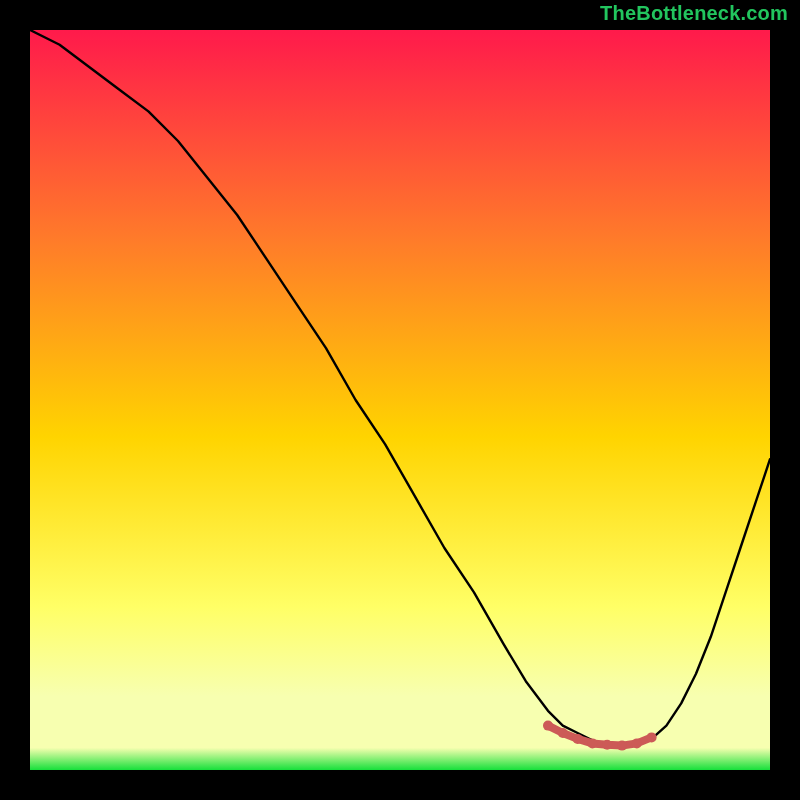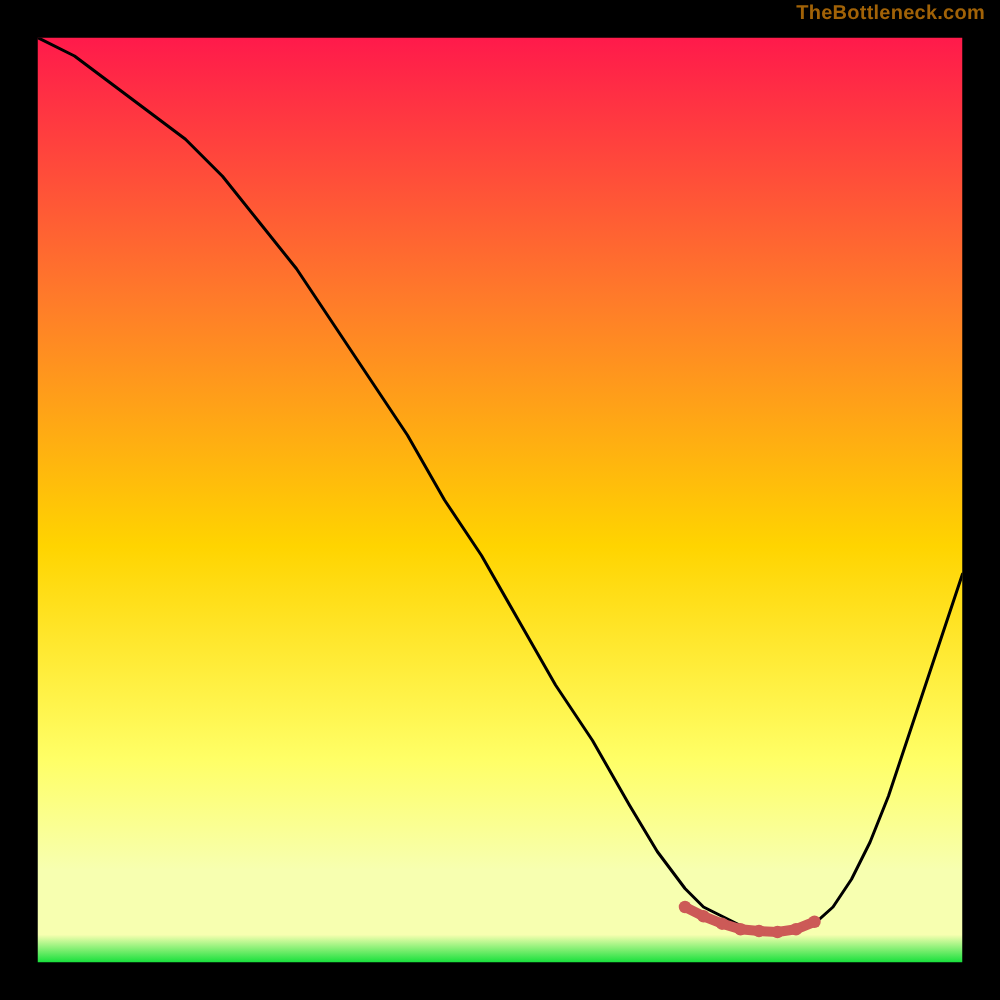--- a/index.html
+++ b/index.html
@@ -14,22 +14,22 @@
   .page {
     position: relative;
     width: 800px;
     height: 800px;
     background: #000;
   }
   .watermark {
     position: absolute;
     top: 2px;
     right: 12px;
-    color: #a16207;
-    font-size: 16px;
+    color: #22c55e;
+    font-size: 20px;
     font-weight: 600;
     letter-spacing: 0.2px;
     z-index: 5;
   }
   .plot-wrap {
     position: absolute;
     left: 30px;
     top: 30px;
     width: 740px;
     height: 740px;

